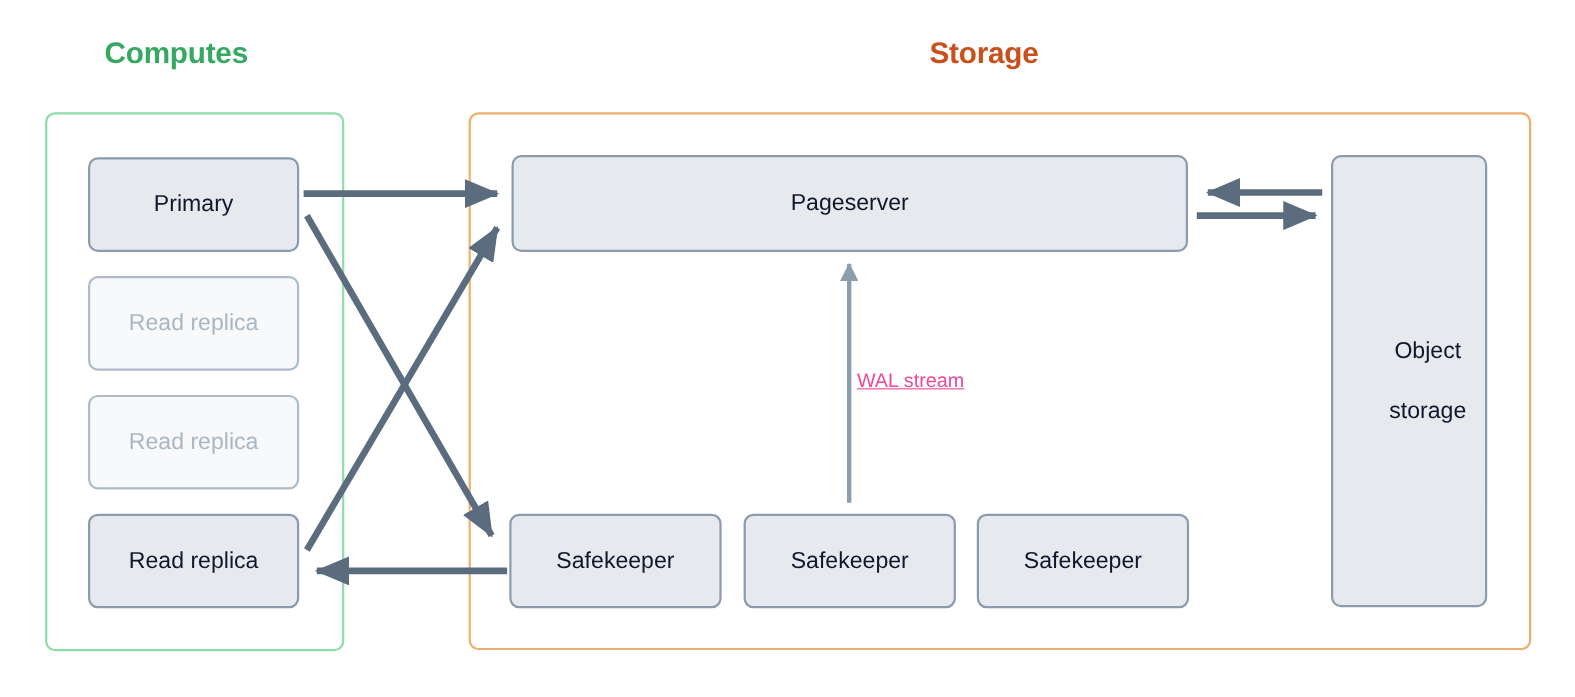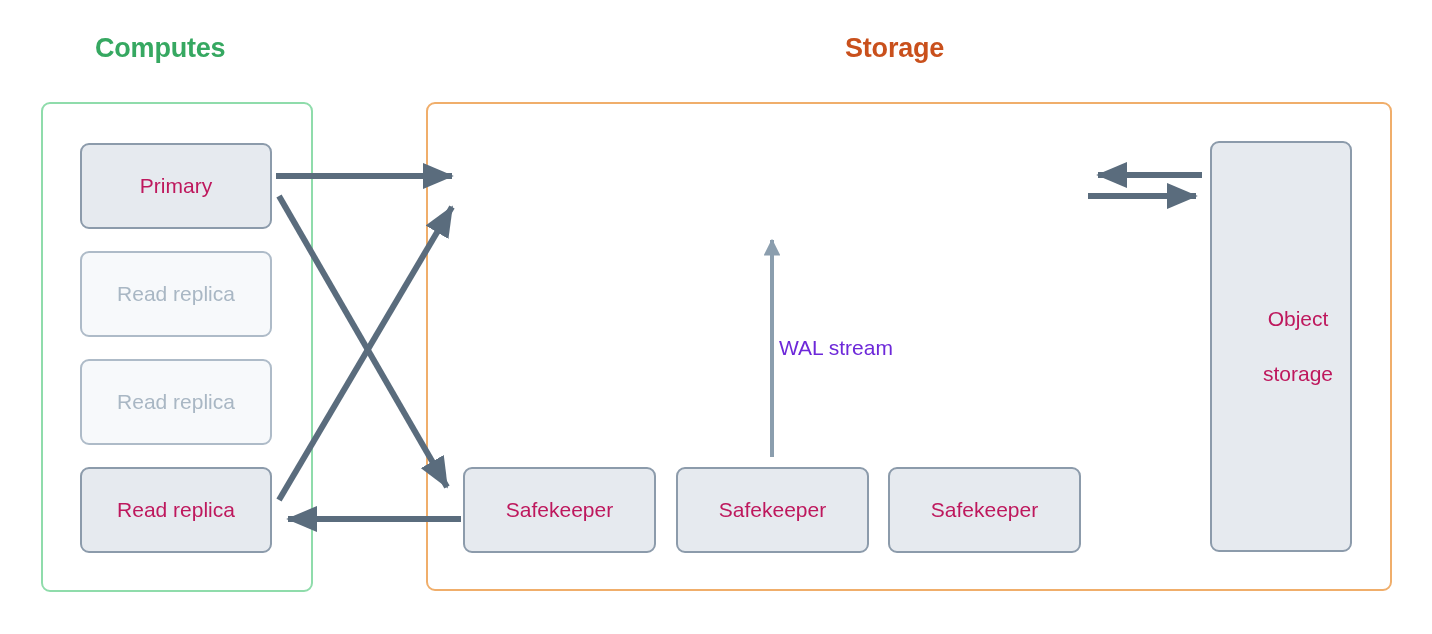--- a/index.html
+++ b/index.html
@@ -57,21 +57,21 @@
   }
   .node {
     position: absolute;
     box-sizing: border-box;
     border-radius: 9px;
     border: 2px solid #8c9bab;
     background: #e6eaef;
     display: flex;
     align-items: center;
     justify-content: center;
-    color: #be185d;
+    color: #0f172a;
     font-size: 21px;
     line-height: 1.55;
     text-align: center;
     white-space: pre-line;
   }
   .node.muted {
     background: #f7f9fb;
     border-color: #aebbc8;
     color: #a9b7c4;
   }
@@ -89,23 +89,24 @@
   #edges {
     position: absolute;
     left: 0;
     top: 0;
     width: 1432px;
     height: 634px;
     pointer-events: none;
   }
   .edge-label {
     position: absolute;
-    font-size: 21px;
-    color: #6d28d9;
+    font-size: 18px;
+    color: #ec4899;
     white-space: nowrap;
+    text-decoration: underline;
   }
   #label-wal-stream {
     left: 779px;
     top: 336px;
   }
 </style>
 </head>
 <body>
 
 <div id="canvas">
@@ -146,20 +147,21 @@
   <div class="edge-label" id="label-wal-stream">WAL stream</div>
 
   <div class="node" id="node-primary">Primary</div>
 
   <div class="node muted" id="node-replica-1">Read replica</div>
 
   <div class="node muted" id="node-replica-2">Read replica</div>
 
   <div class="node" id="node-replica-3">Read replica</div>
 
+  <div class="node" id="node-pageserver">Pageserver</div>
 
   <div class="node" id="node-safekeeper-1">Safekeeper</div>
 
   <div class="node" id="node-safekeeper-2">Safekeeper</div>
 
   <div class="node" id="node-safekeeper-3">Safekeeper</div>
 
   <div class="node" id="node-object-storage">
     <span>Object</span>
     <span>storage</span>

